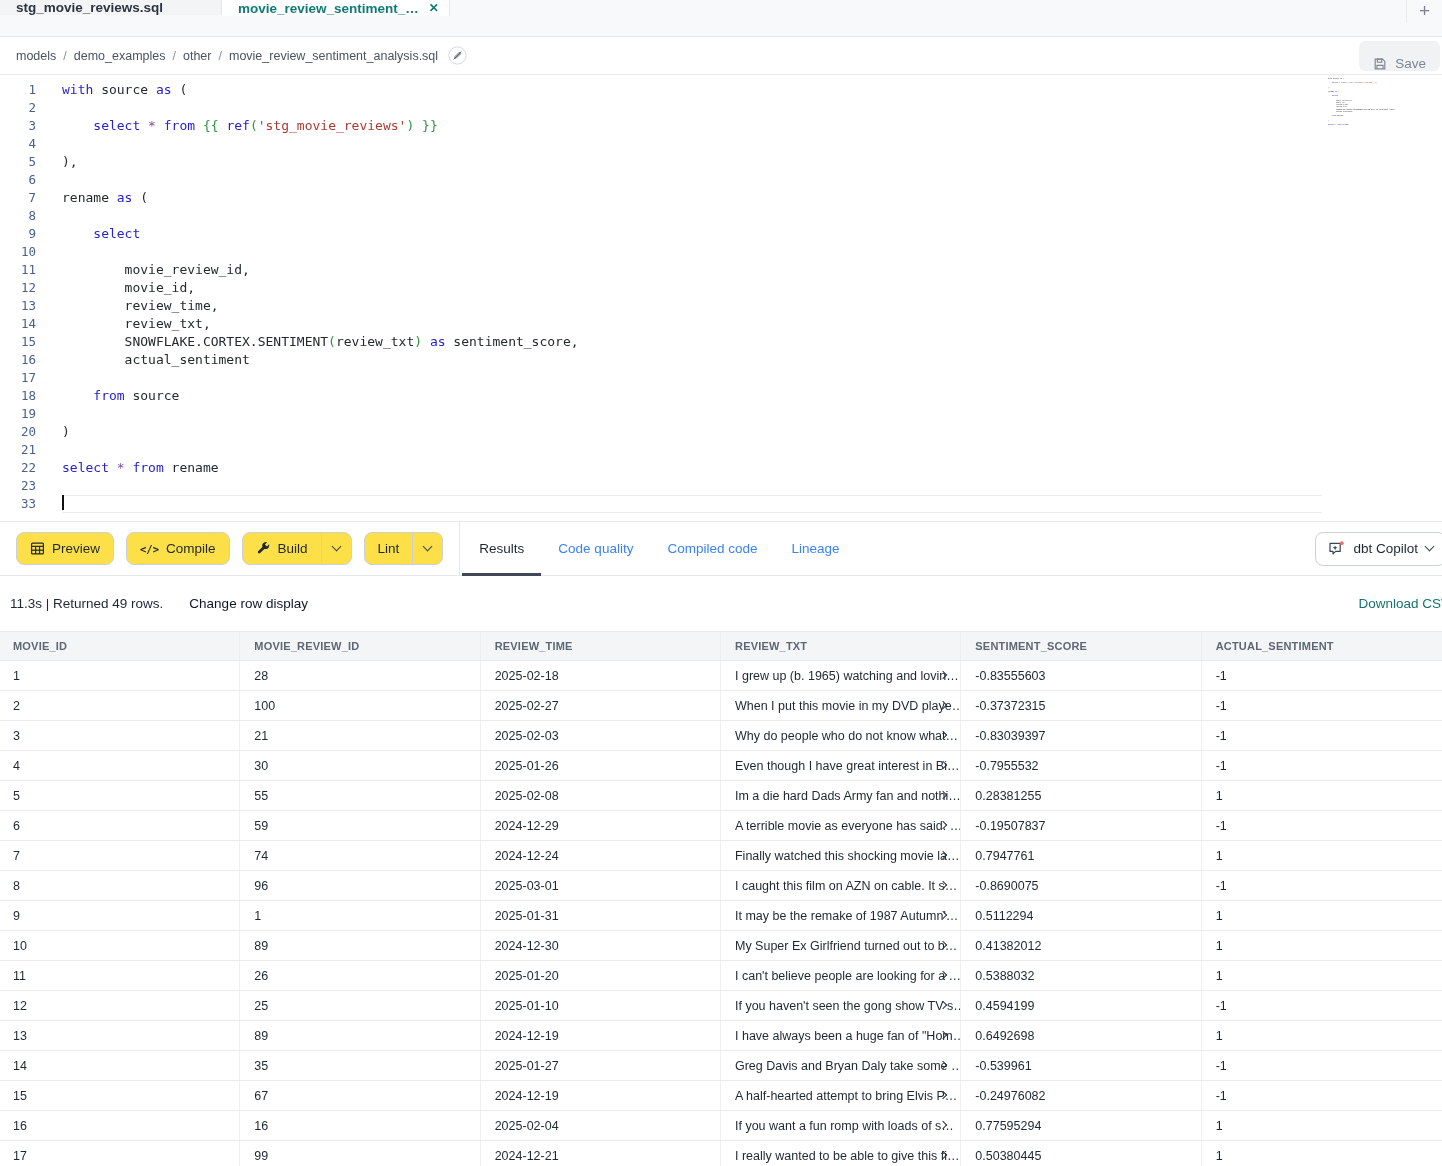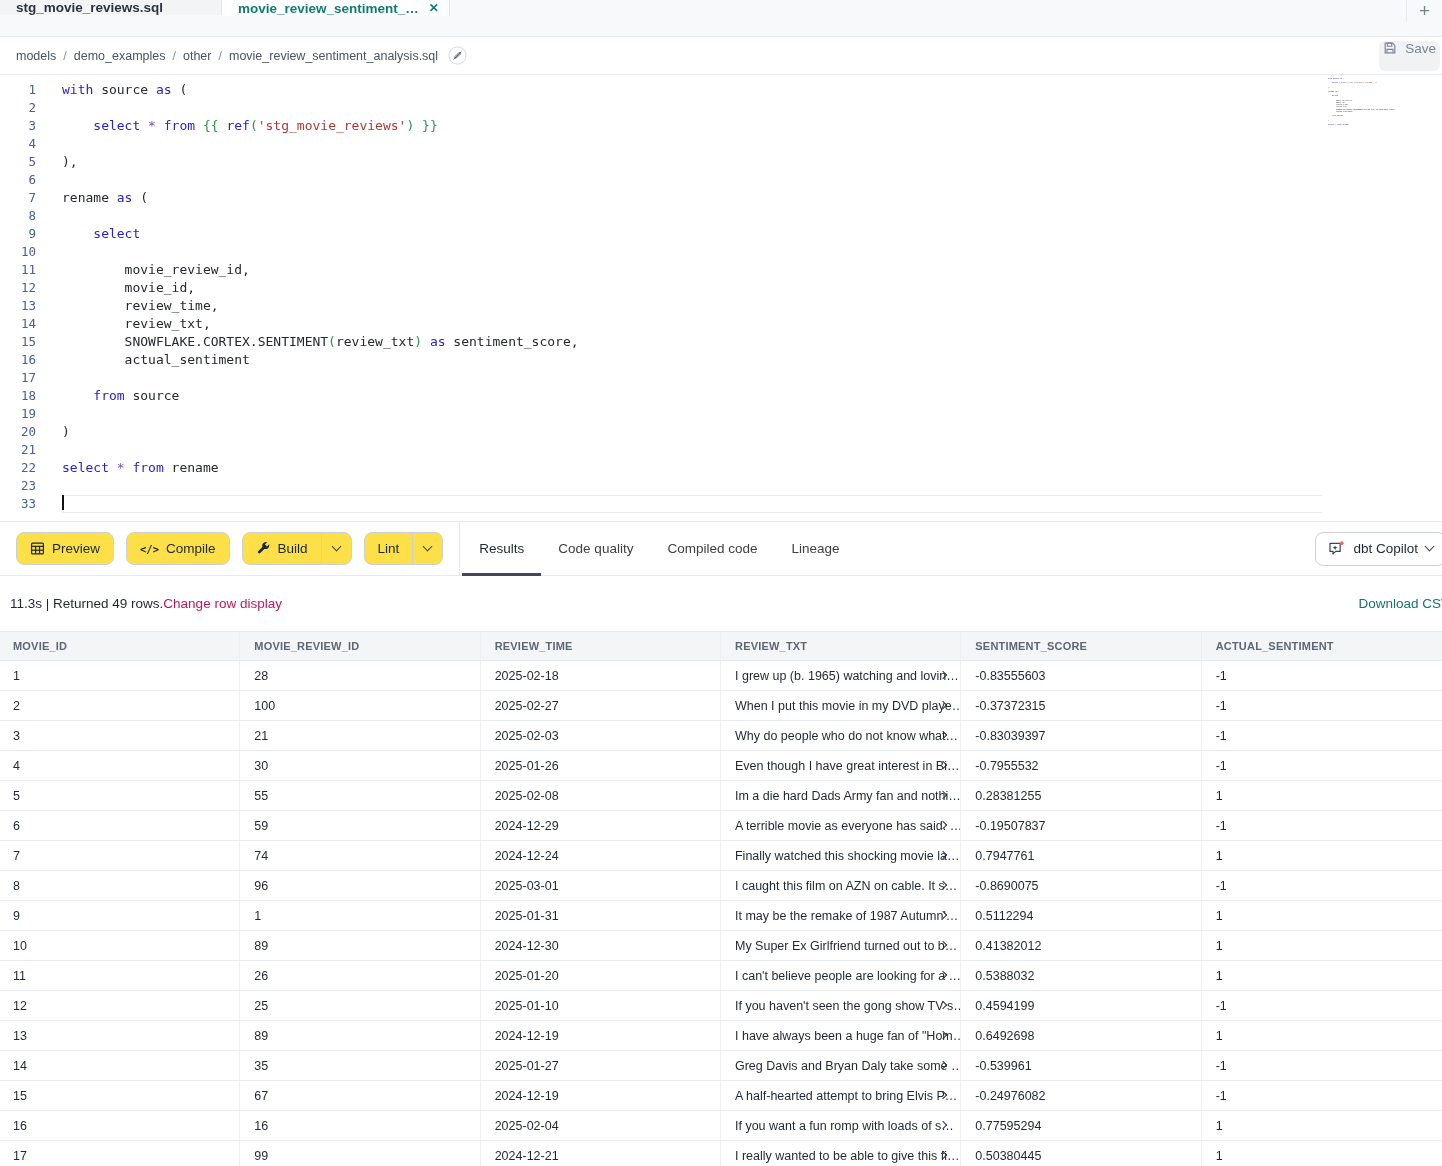--- a/index.html
+++ b/index.html
@@ -15,21 +15,21 @@
   .tab .tclose { color:#117a75; font-size:12px; margin-left:10px; cursor:pointer; }
   .tab-plus { margin-left:auto; width:36px; display:flex; align-items:center; justify-content:center;
               border-left:1px solid #e8eaed; color:#7a828e; font-size:19px; font-weight:400; cursor:pointer; }
 
   
   .crumbbar { height:38px; border-bottom:1px solid #e7e9ec; background:#fff; display:flex; align-items:center; padding:0 16px; position:relative; }
   .crumb { font-size:12.5px; color:#4a5361; }
   .crumb-sep { font-size:12.5px; color:#8b929e; margin:0 7px; }
   .edit-icon { margin-left:10px; display:flex; align-items:center; }
   .save-btn { position:absolute; right:2px; top:4px; height:30px; background:#f1f2f4; border:none; border-radius:6px;
-              color:#7c8695; font-size:13.5px; display:flex; align-items:flex-start; gap:8px; padding:0 4px; cursor:pointer;
+              color:#7c8695; font-size:13.5px; display:flex; align-items:flex-end; gap:8px; padding:0 14px; cursor:pointer;
               font-family:"Liberation Sans", sans-serif; }
 
   
   .editor { position:relative; height:446px; background:#fff; padding-top:6px;
             font-family:"DejaVu Sans Mono", monospace; font-size:13px; }
   .cl { display:flex; height:18px; line-height:18px; cursor:text; }
   .cl .g { width:36px; flex:none; text-align:right; color:#4a6091; font-size:12.5px; }
   .cl .c { margin-left:26px; white-space:pre; flex:0 1 auto; width:1260px; color:#24292e; }
   .cl.activeline .c { box-shadow: inset 0 1px 0 #ebebeb, inset 0 -1px 0 #ebebeb; }
   .cursorbar { display:inline-block; width:1.5px; height:15px; background:#111; vertical-align:-2px; }
@@ -42,30 +42,30 @@
   
   .toolbar { height:55px; border-top:1px solid #e6e8eb; border-bottom:1px solid #e6e8eb; display:flex; align-items:center; padding-left:16px; position:relative; }
   .btn { height:33px; border:1px solid #ccd1d9; border-radius:8px; background:#fde047; display:flex; align-items:center;
          font-size:13.5px; color:#1f2732; margin-right:12px; cursor:pointer; font-family:"Liberation Sans", sans-serif; }
   .btn .bmain { display:flex; align-items:center; gap:7px; padding:0 13px; height:100%; }
   .btn .bcaret { border-left:1px solid #ccd1d9; width:30px; height:100%; display:flex; align-items:center; justify-content:center; cursor:pointer; }
   .caret-d { width:7px; height:7px; border-right:1.5px solid #3a4553; border-bottom:1.5px solid #3a4553; transform:rotate(45deg); margin-top:-4px; }
   .code-glyph { font-family:"DejaVu Sans Mono", monospace; font-size:10.5px; font-weight:700; color:#1f2732; }
   .vdiv { width:1px; align-self:stretch; background:#e6e8eb; margin:0 2px 0 4px; }
   .rtabs { display:flex; align-items:stretch; height:55px; }
-  .rtab { padding:0 17px; display:flex; align-items:center; font-size:13.5px; color:#404040; position:relative; cursor:pointer; }
+  .rtab { padding:0 17px; display:flex; align-items:center; font-size:13.5px; color:#3b82f6; position:relative; cursor:pointer; }
   .rtab.active { color:#1f2732; }
   .rtab.active::after { content:""; position:absolute; left:0; right:0; bottom:0; height:3px; background:#3f4854; }
   .copilot { margin-left:auto; margin-right:-4px; height:34px; border:1px solid #ccd1d9; border-radius:8px; background:#fff;
              display:flex; align-items:center; gap:8px; padding:0 12px; font-size:13.5px; color:#1f2732; cursor:pointer;
              font-family:"Liberation Sans", sans-serif; }
 
   
   .metabar { height:55px; display:flex; align-items:center; padding-left:10px; font-size:13.5px; color:#1f2732; position:relative; }
-  .metalink { color:#be185d; cursor:pointer; }
+  .metalink { color:#0f172a; margin-left:26px; cursor:pointer; }
   .dl-link { position:absolute; right:-8px; color:#16736f; cursor:pointer; font-size:13.5px; }
 
   
   .grid { height:535px; overflow:hidden; }
   .thead { display:flex; height:30px; background:#f4f5f7; border-top:1px solid #e7e9ec; border-bottom:1px solid #e7e9ec; }
   .th { width:240.33px; flex:none; display:flex; align-items:center; padding-left:14px; font-size:11px; font-weight:700;
         letter-spacing:.2px; color:#5d6775; border-right:1px solid #eceef1; white-space:nowrap; overflow:hidden; }
   .th:first-child { padding-left:13px; }
   .th:last-child { border-right:none; }
   .tr { display:flex; height:30px; border-bottom:1px solid #e9ebee; background:#fff; }

